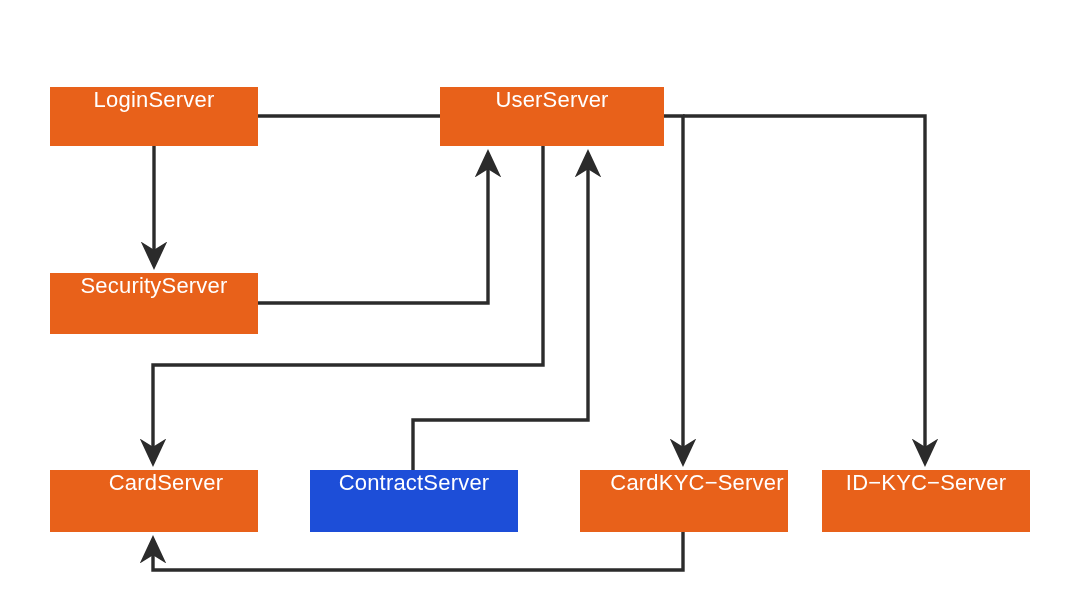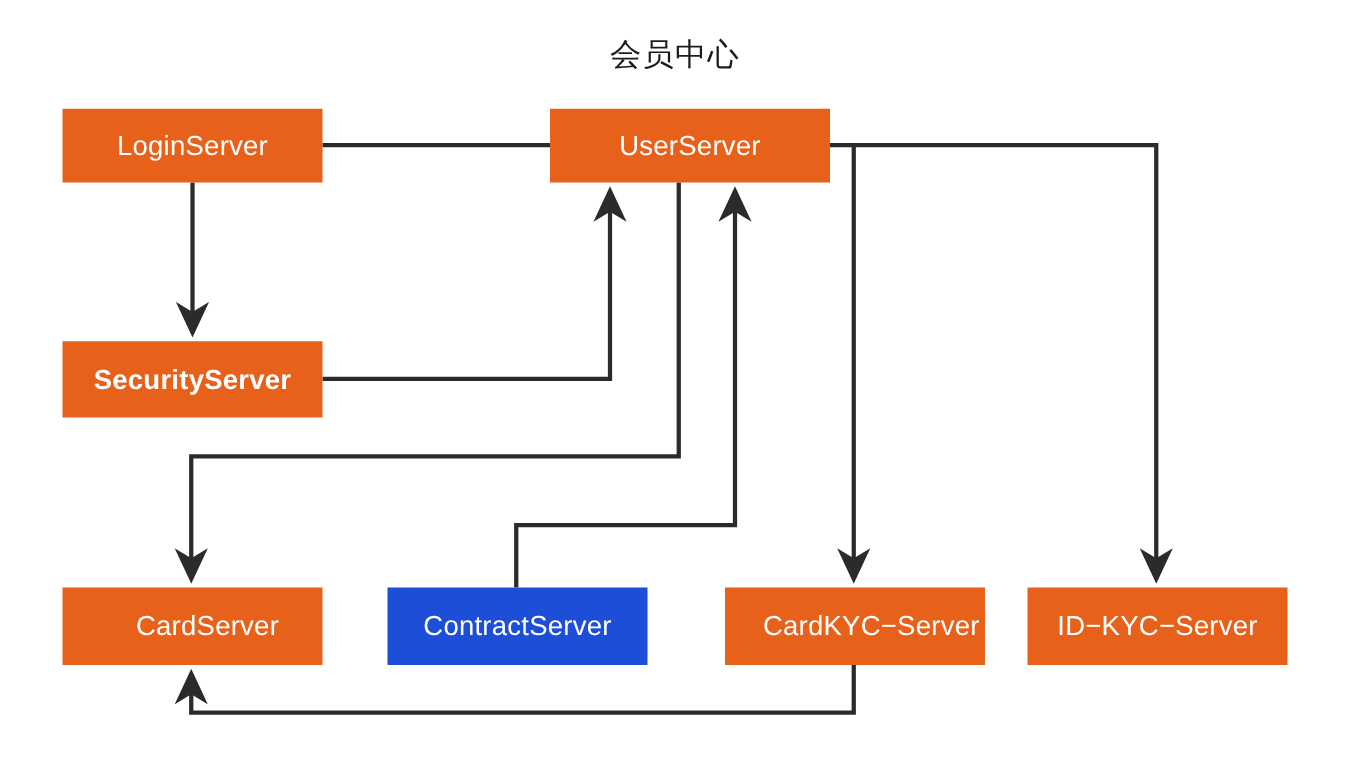--- a/index.html
+++ b/index.html
@@ -36,34 +36,32 @@
     line-height: 32px;
     color: #1a1a1a;
     font-family: "DejaVu Sans", "Liberation Sans", sans-serif;
     letter-spacing: 1px;
   }
   .node {
     position: absolute;
     background: #e8611a;
     color: #ffffff;
     display: flex;
-    align-items: center;
     justify-content: center;
     font-size: 22px;
     letter-spacing: 0.2px;
     box-sizing: border-box;
     white-space: nowrap;
   }
 </style>
 </head>
 <body>
 
 <div id="canvas">
 
-  <div class="diagram-title">会员中心</div>
 
   <svg id="edges" viewBox="0 0 1080 608" xmlns="http://www.w3.org/2000/svg">
     <defs>
       <marker id="arrowhead" markerWidth="9" markerHeight="9" refX="7.2" refY="4.5" orient="auto" markerUnits="strokeWidth">
         <path d="M0,0.6 L8.4,4.5 L0,8.4 L2.4,4.5 Z" fill="#2b2b2b"></path>
       </marker>
     </defs>
     <g id="edge-group" fill="none" stroke="#2b2b2b" stroke-width="3.4" stroke-linecap="butt" stroke-linejoin="miter">
         <polyline points="258,116 585,116" stroke="#2b2b2b" fill="none" marker-end="url(#arrowhead)"></polyline>
         <polyline points="154,146 154,266" stroke="#2b2b2b" fill="none" marker-end="url(#arrowhead)"></polyline>
@@ -76,21 +74,21 @@
       </g>
   </svg>
 
   <div id="node-layer">
       <div class="node" style="left: 50px; top: 87px; width: 208px; height: 59px; background: rgb(232, 97, 26); color: rgb(255, 255, 255);">
         <span>LoginServer</span>
       </div>
       <div class="node" style="left: 440px; top: 87px; width: 224px; height: 59px; background: rgb(232, 97, 26); color: rgb(255, 255, 255);">
         <span>UserServer</span>
       </div>
-      <div class="node" style="left: 50px; top: 273px; width: 208px; height: 61px; background: rgb(232, 97, 26); color: rgb(255, 255, 255); font-weight: bold;">
+      <div class="node" style="left: 50px; top: 273px; width: 208px; height: 61px; background: rgb(232, 97, 26); color: rgb(255, 255, 255);">
         <span>SecurityServer</span>
       </div>
       <div class="node" style="left: 50px; top: 470px; width: 208px; height: 62px; background: rgb(232, 97, 26); color: rgb(255, 255, 255); padding-left: 24px;">
         <span>CardServer</span>
       </div>
       <div class="node" style="left: 310px; top: 470px; width: 208px; height: 62px; background: #1d4ed8; color: rgb(255, 255, 255);">
         <span>ContractServer</span>
       </div>
       <div class="node" style="left: 580px; top: 470px; width: 208px; height: 62px; background: rgb(232, 97, 26); color: rgb(255, 255, 255); padding-left: 26px;">
         <span>CardKYC−Server</span>

